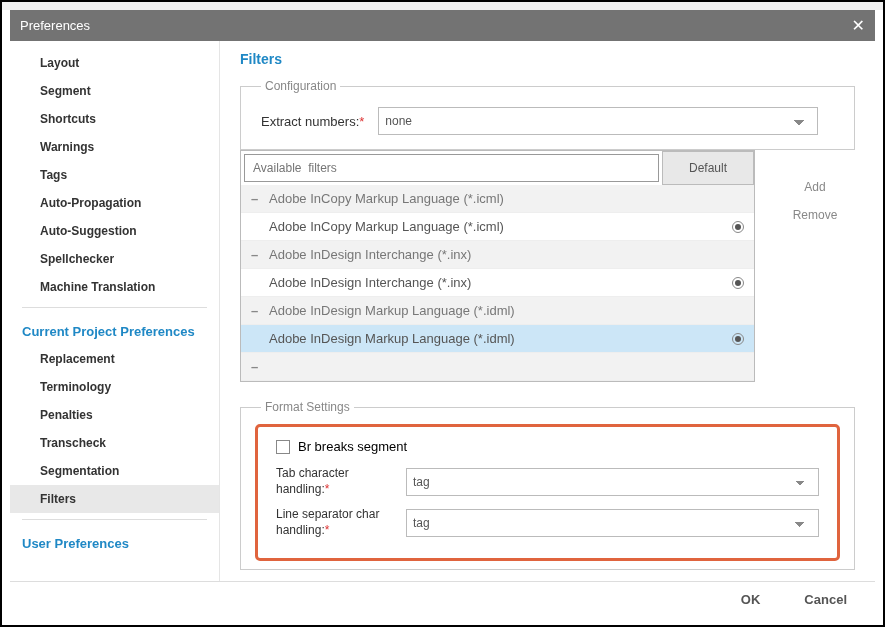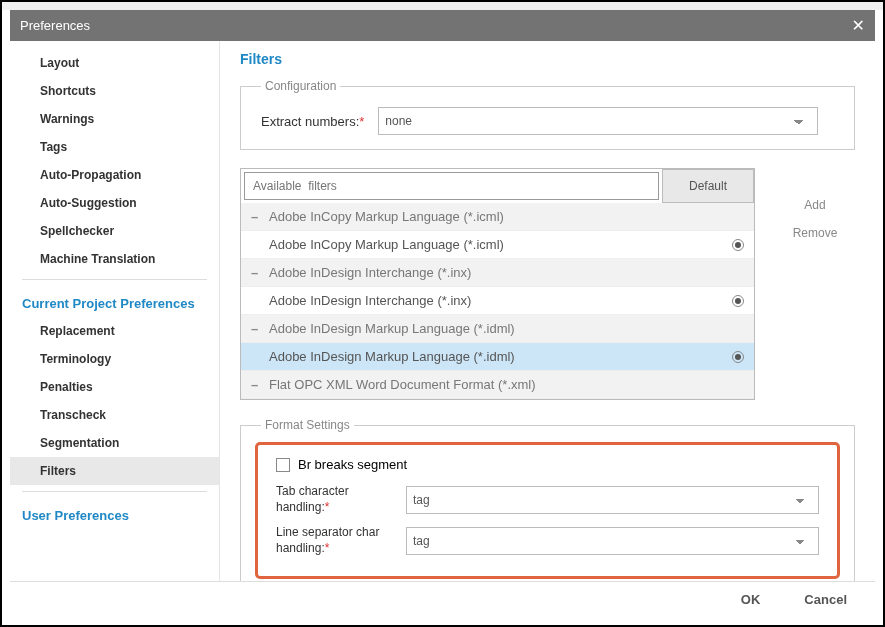--- a/index.html
+++ b/index.html
@@ -8,21 +8,21 @@
     .titlebar { background: #737373; color: #fff; padding: 6px 10px; font-size: 13px; display: flex; justify-content: space-between; align-items: center; }
     .titlebar .close { font-size: 16px; cursor: pointer; }
     .body { display: flex; flex: 1; overflow: hidden; }
     .sidebar { width: 210px; border-right: 1px solid #e5e5e5; padding: 8px 0; overflow-y: auto; }
     .sidebar-item { padding: 7px 30px; color: #333; cursor: pointer; font-size: 12px; font-weight: bold; }
     .sidebar-item.selected { background: #e8e8e8; }
     .sidebar-section { padding: 10px 12px 6px 12px; color: #1f88c5; font-weight: bold; font-size: 13px; }
     .sidebar-divider { border-top: 1px solid #ddd; margin: 6px 12px; }
     .content { flex: 1; padding: 10px 20px; overflow-y: auto; position: relative; }
     .content-title { color: #1f88c5; font-weight: bold; font-size: 14px; margin-bottom: 12px; }
-    fieldset { border: 1px solid #ccc; padding: 14px 20px; margin-bottom: 18px; }
+    fieldset { border: 1px solid #ccc; padding: 14px 20px; margin-bottom: 0; }
     legend { color: #888; font-size: 12px; padding: 0 4px; }
     .cfg-row { display: flex; align-items: center; gap: 14px; }
     .cfg-label { color: #333; font-size: 13px; }
     .req { color: #d33; }
     select { flex: 1; max-width: 440px; height: 28px; border: 1px solid #bbb; padding: 3px 6px; font-size: 12px; background: #fff; color: #555; appearance: none; background-image: linear-gradient(45deg, transparent 50%, #888 50%), linear-gradient(135deg, #888 50%, transparent 50%); background-position: calc(100% - 18px) 12px, calc(100% - 13px) 12px; background-size: 5px 5px, 5px 5px; background-repeat: no-repeat; }
     .filter-area { display: flex; gap: 20px; align-items: flex-start; margin-bottom: 18px; }
     .filter-table { flex: 1; border: 1px solid #bbb; }
     .filter-header { display: flex; }
     .filter-search { flex: 1; border: 1px solid #999; padding: 6px 8px; font-size: 12px; color: #7f1d1d; margin: 3px; }
     .default-btn { width: 92px; background: #e8e8e8; border: 1px solid #bbb; color: #555; font-weight: normal; font-size: 12px; cursor: pointer; }
@@ -54,20 +54,21 @@
 <div class="bg-menu"></div>
 <div class="modal">
   <div class="titlebar">
     <span>Preferences</span>
     <span class="close">✕</span>
   </div>
   <div class="body">
     <div class="sidebar">
       <div id="general-list">
           <div class="sidebar-item">Layout</div>
+          <div class="sidebar-item">Segment</div>
           <div class="sidebar-item">Shortcuts</div>
           <div class="sidebar-item">Warnings</div>
           <div class="sidebar-item">Tags</div>
           <div class="sidebar-item">Auto-Propagation</div>
           <div class="sidebar-item">Auto-Suggestion</div>
           <div class="sidebar-item">Spellchecker</div>
           <div class="sidebar-item">Machine Translation</div>
         </div>
       <div class="sidebar-divider"></div>
       <div class="sidebar-section">Current Project Preferences</div>
@@ -124,21 +125,20 @@
                 <span class="collap">–</span>
                 <span class="filter-label">Adobe InDesign Markup Language (*.idml)</span>
               </div>
               <div class="filter-row sel">
                 <span class="expand"></span>
                 <span class="filter-label">Adobe InDesign Markup Language (*.idml)</span>
                 <span class="radio on"></span>
               </div>
               <div class="filter-row alt">
                 <span class="collap">–</span>
-                <span class="filter-label">Flat OPC XML Word Document Format (*.xml)</span>
               </div>
             </div>
         </div>
         <div class="filter-actions">
           <div>Add</div>
           <div>Remove</div>
         </div>
       </div>
 
       <fieldset class="format-fs">

